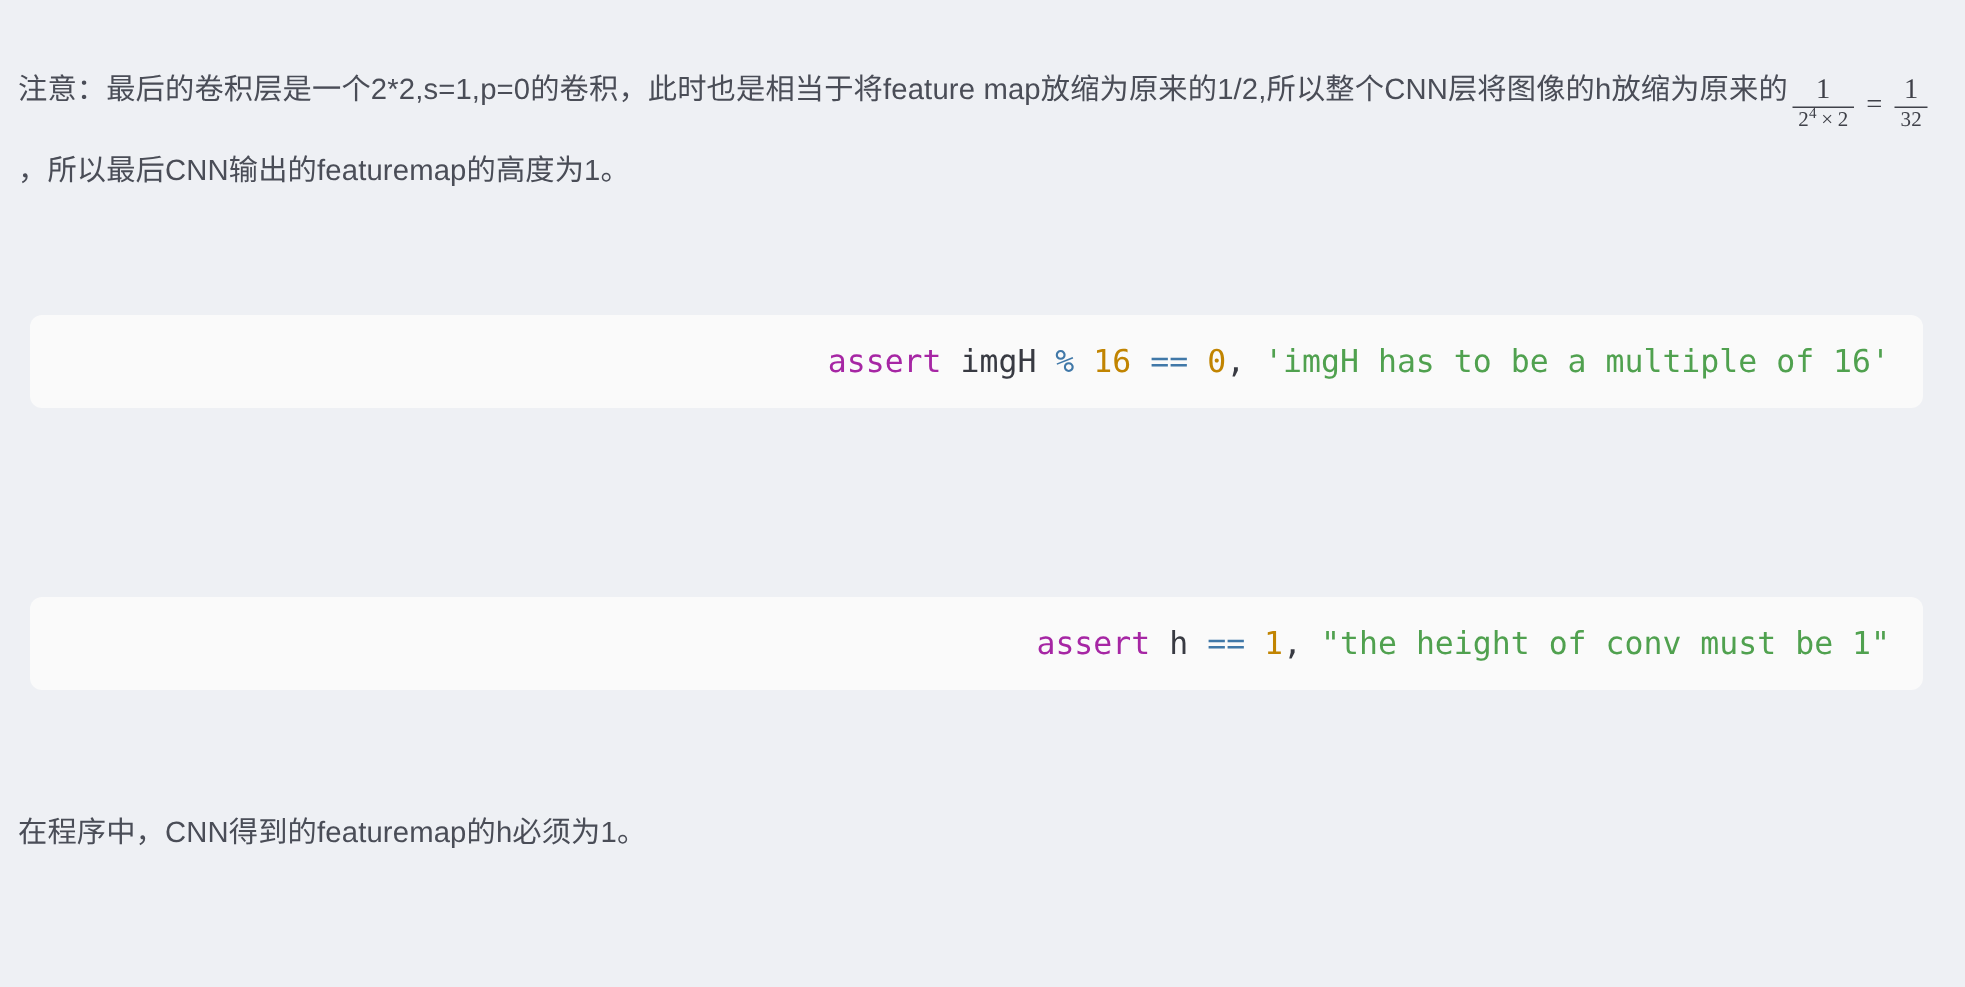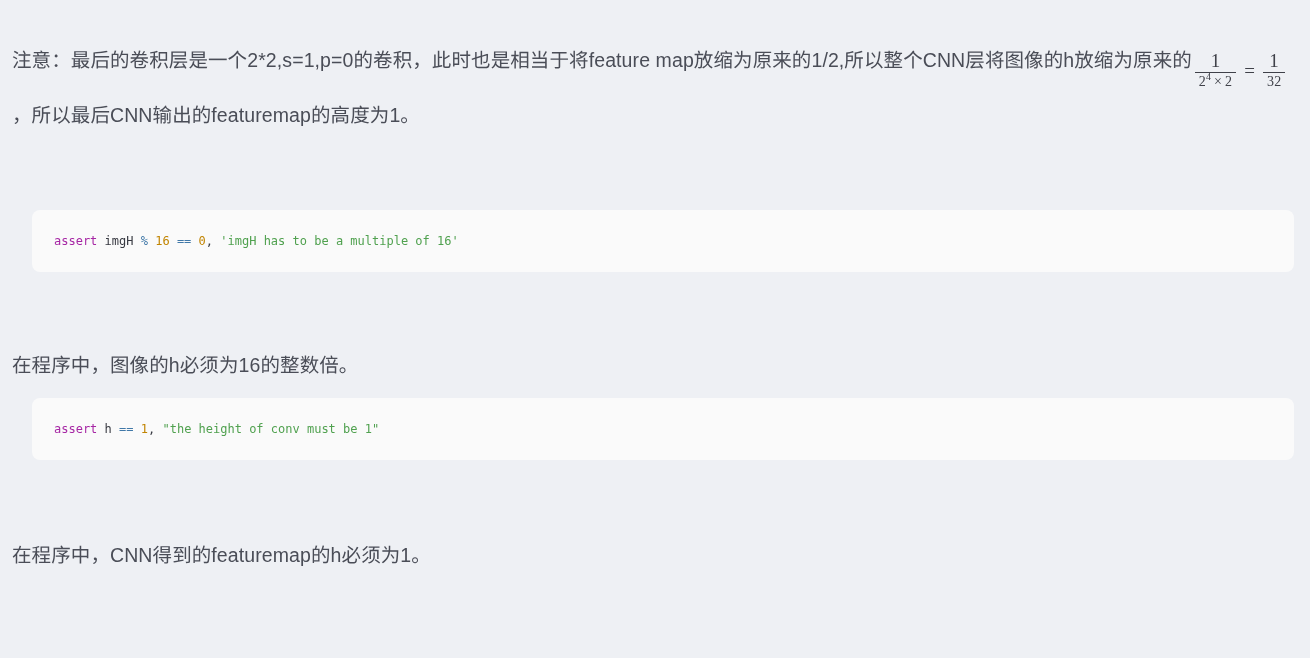--- a/index.html
+++ b/index.html
@@ -105,51 +105,51 @@
     vertical-align: super;
     line-height: 0;
   }
   .math .times {
     padding: 0 3px;
   }
 
   
   .codeblock {
     position: absolute;
-    left: 32px;
+    left: 20px;
     width: 1262px;
     box-sizing: border-box;
     background: #fafafa;
     border-radius: 8px;
     padding: 19px 22px 19px 22px;
     font-family: "DejaVu Sans Mono", "Liberation Mono", monospace;
-    font-size: 12px;
+    font-size: 21px;
     line-height: 24px;
     white-space: pre;
     overflow: hidden;
+    text-align: right;
   }
   #code-1 { top: 210px; }
   #code-2 { top: 398px; }
 
   .tok-kw   { color: #a626a4; }
   .tok-id   { color: #383a42; }
   .tok-op   { color: #4078a8; }
   .tok-num  { color: #c18401; }
   .tok-str  { color: #50a14f; }
   .tok-pun  { color: #383a42; }
 </style>
 </head>
 <body>
 
 <div class="page">
 
   <p class="para" id="p-intro"><span>注意：最后的卷积层是一个2*2,s=1,p=0的卷积，此时也是相当于将feature map放缩为原来的1/2,所以整个CNN层将图像的h放缩为原来的</span><span class="math"><span class="frac"><span class="num">1</span><span class="den"><span>2</span><sup>4</sup><span class="times">×</span><span>2</span></span></span><span class="rel">=</span><span class="frac"><span class="num">1</span><span class="den">32</span></span></span><span>，所以最后CNN输出的featuremap的高度为1。</span></p>
 
   <div class="codeblock" id="code-1" style="background: rgb(250, 250, 250);"><code><span class="tok-kw" style="color: rgb(166, 38, 164);">assert</span><span> </span><span class="tok-id" style="color: rgb(56, 58, 66);">imgH</span><span> </span><span class="tok-op" style="color: rgb(64, 120, 168);">%</span><span> </span><span class="tok-num" style="color: rgb(193, 132, 1);">16</span><span> </span><span class="tok-op" style="color: rgb(64, 120, 168);">==</span><span> </span><span class="tok-num" style="color: rgb(193, 132, 1);">0</span><span class="tok-pun" style="color: rgb(56, 58, 66);">,</span><span> </span><span class="tok-str" style="color: rgb(80, 161, 79);">'imgH has to be a multiple of 16'</span></code></div>
 
-  <p class="para" id="p-mid">在程序中，图像的h必须为16的整数倍。</p>
 
   <div class="codeblock" id="code-2" style="background: rgb(250, 250, 250);"><code><span class="tok-kw" style="color: rgb(166, 38, 164);">assert</span><span> </span><span class="tok-id" style="color: rgb(56, 58, 66);">h</span><span> </span><span class="tok-op" style="color: rgb(64, 120, 168);">==</span><span> </span><span class="tok-num" style="color: rgb(193, 132, 1);">1</span><span class="tok-pun" style="color: rgb(56, 58, 66);">,</span><span> </span><span class="tok-str" style="color: rgb(80, 161, 79);">"the height of conv must be 1"</span></code></div>
 
   <p class="para" id="p-forward">在程序中，CNN得到的featuremap的h必须为1。</p>
 
 
 </div>
 
 </body></html>

